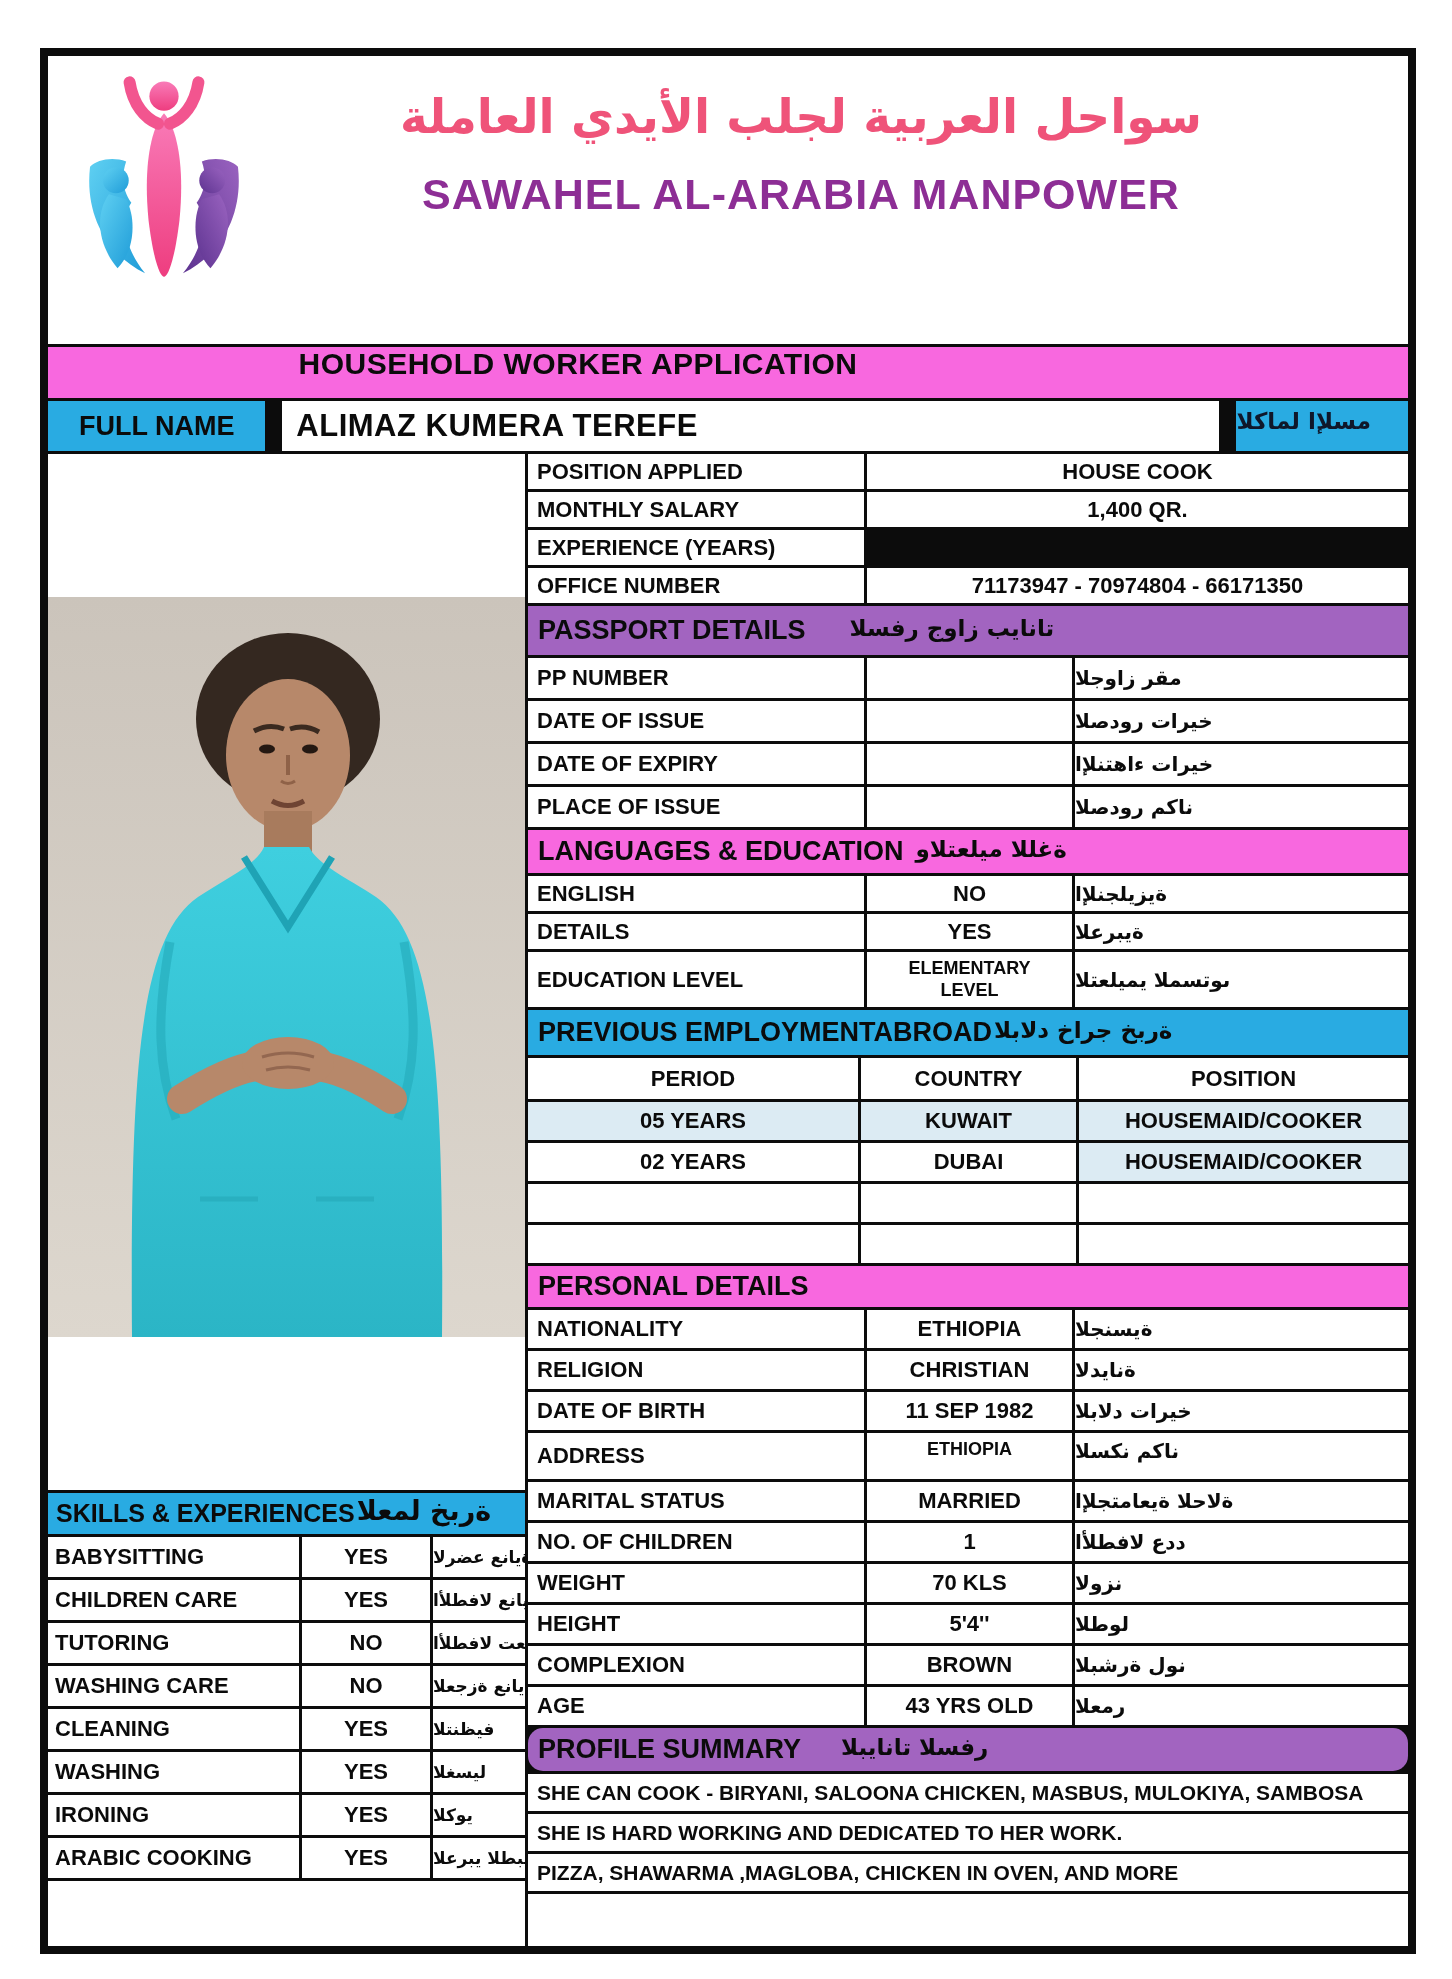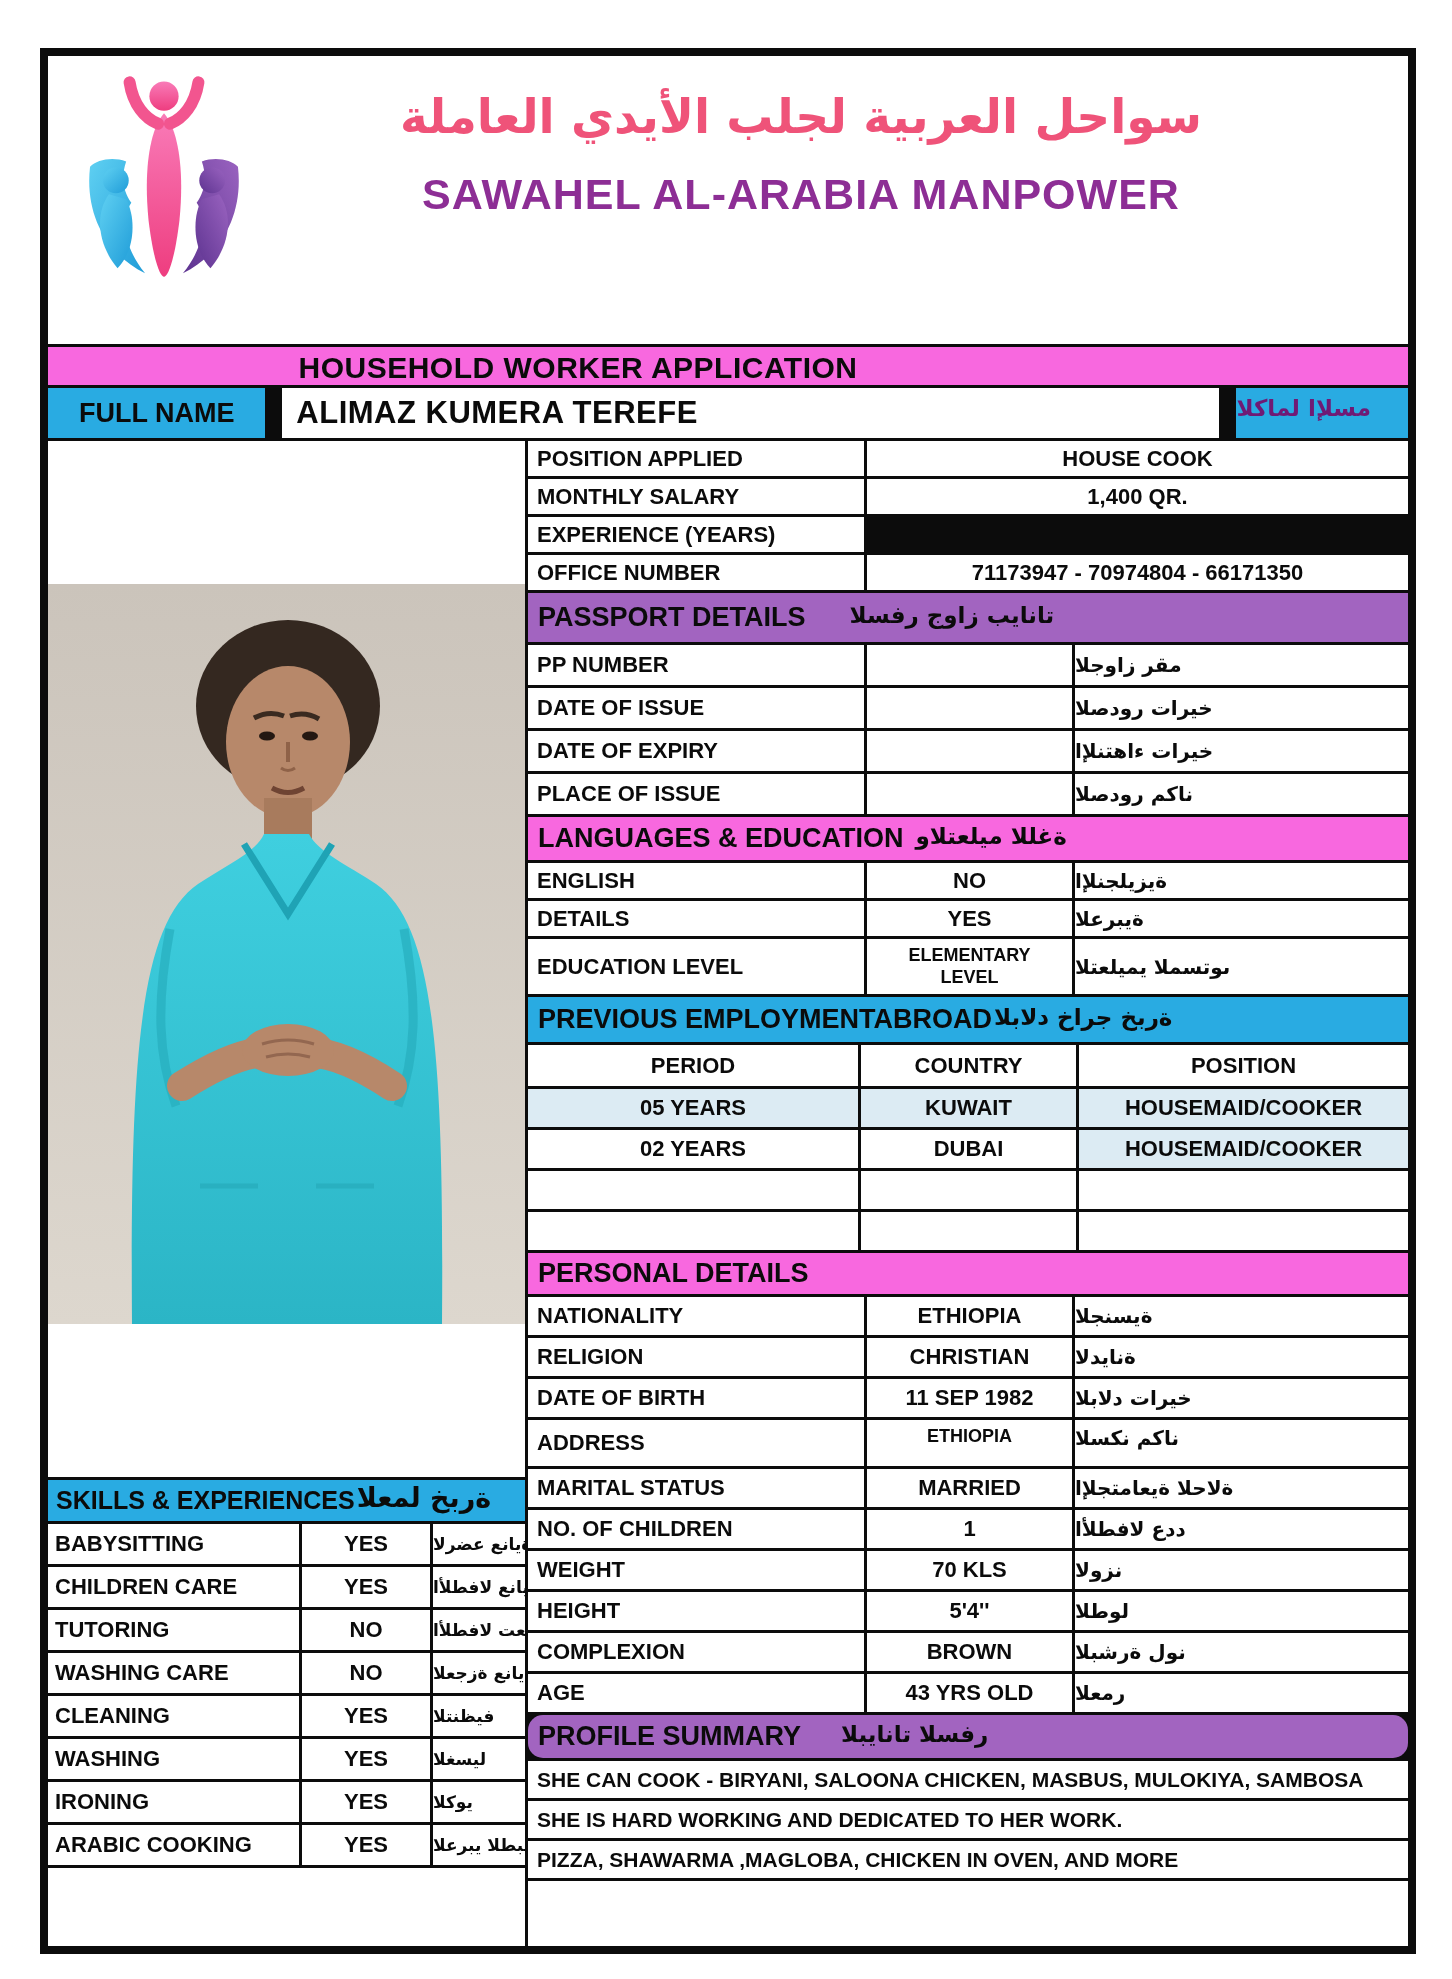--- a/index.html
+++ b/index.html
@@ -8,28 +8,28 @@
   .sheet { position:absolute; left:40px; top:48px; width:1376px; height:1906px; border:8px solid #0c0c0c; background:#fff; display:flex; flex-direction:column; }
 
   
   .header { height:288px; display:flex; align-items:flex-start; background:#fff; }
   .logo-wrap { margin:16px 0 0 30px; flex:0 0 auto; }
   .brand-block { flex:1; display:flex; flex-direction:column; align-items:center; padding-top:34px; padding-right:56px; }
   .brand-ar { font-family:"DejaVu Sans", sans-serif; direction:rtl; font-size:47px; font-weight:bold; color:#ef5379; line-height:1.15; }
   .brand-en { margin-top:26px; font-size:43px; font-weight:bold; color:#8d2e95; letter-spacing:1px; }
 
   
-  .banner { height:41px; background:#f868df; border-top:3px solid #0c0c0c; display:flex; align-items:flex-end; justify-content:center; padding-right:300px; }
+  .banner { height:54px; background:#f868df; border-top:3px solid #0c0c0c; display:flex; align-items:flex-start; justify-content:center; padding-right:300px; }
   .banner-title { font-size:30px; font-weight:bold; color:#0b0b0b; letter-spacing:0.5px; }
 
   
   .name-row { background:#0c0c0c; padding:3px 0; display:flex; gap:17px; height:56px; }
   .name-label { width:222px; background:#29abe2; display:flex; align-items:center; justify-content:center; font-size:27px; font-weight:bold; }
   .name-value { width:957px; background:#fff; display:flex; align-items:center; padding-left:14px; font-size:31px; font-weight:bold; letter-spacing:0.5px; }
-  .name-ar { width:175px; background:#29abe2; display:flex; align-items:center; justify-content:flex-end; direction:rtl; font-family:"DejaVu Sans",sans-serif; font-size:23px; font-weight:bold; color:#701a75; padding:0 10px 10px 0; }
+  .name-ar { width:175px; background:#29abe2; display:flex; align-items:center; justify-content:flex-end; direction:rtl; font-family:"DejaVu Sans",sans-serif; font-size:23px; font-weight:bold; color:#0f172a; padding:0 10px 10px 0; }
 
   
   .main { flex:1; display:flex; min-height:0; }
   .left-col { width:477px; display:flex; flex-direction:column; background:#fff; }
   .right-col { width:883px; border-left:3px solid #0c0c0c; background:#0c0c0c; display:flex; flex-direction:column; gap:3px; }
 
   .spacer { background:#fff; }
   .photo-box { height:740px; overflow:hidden; }
 
   

